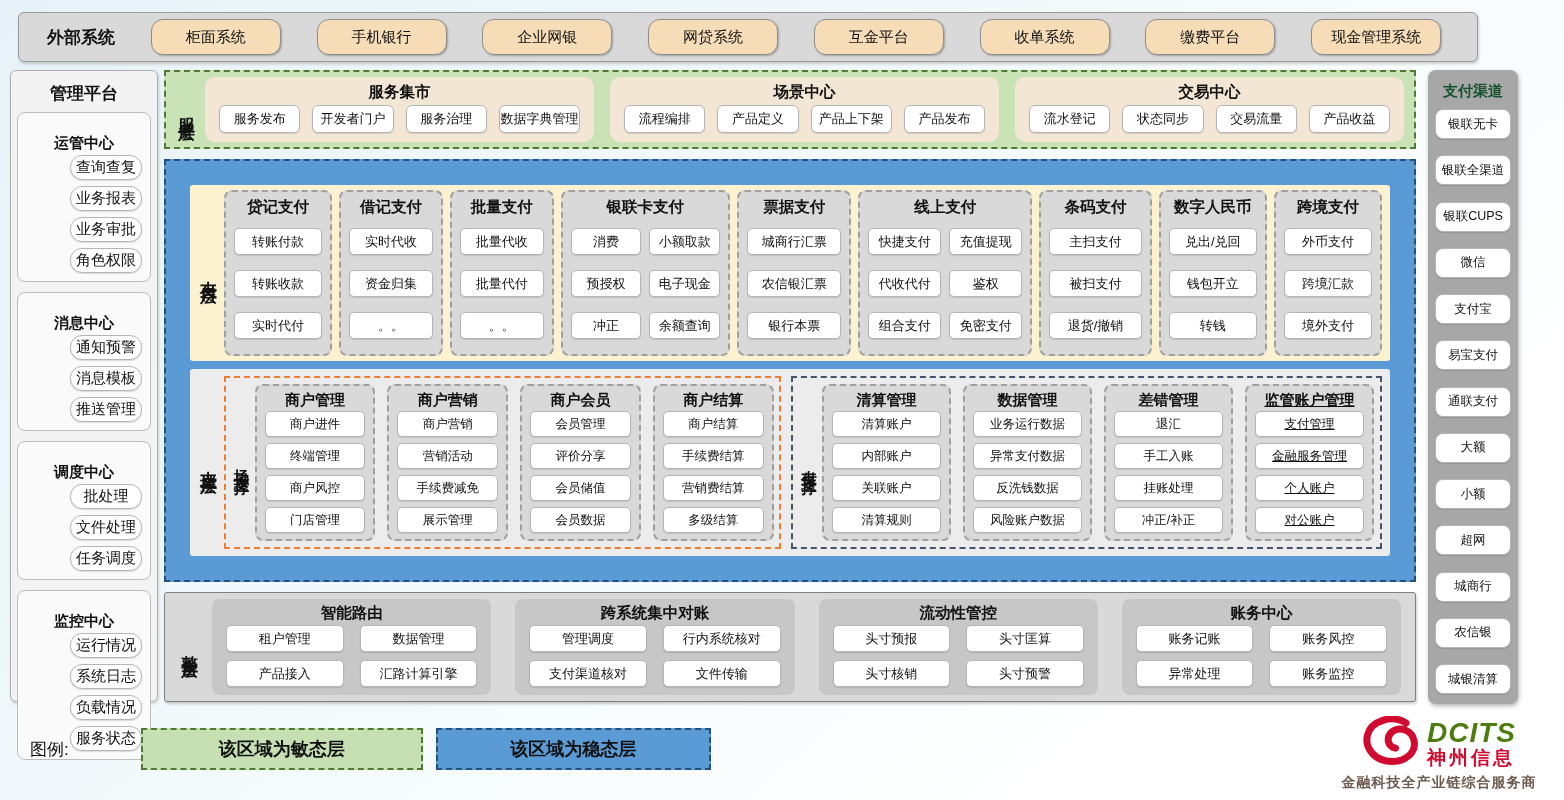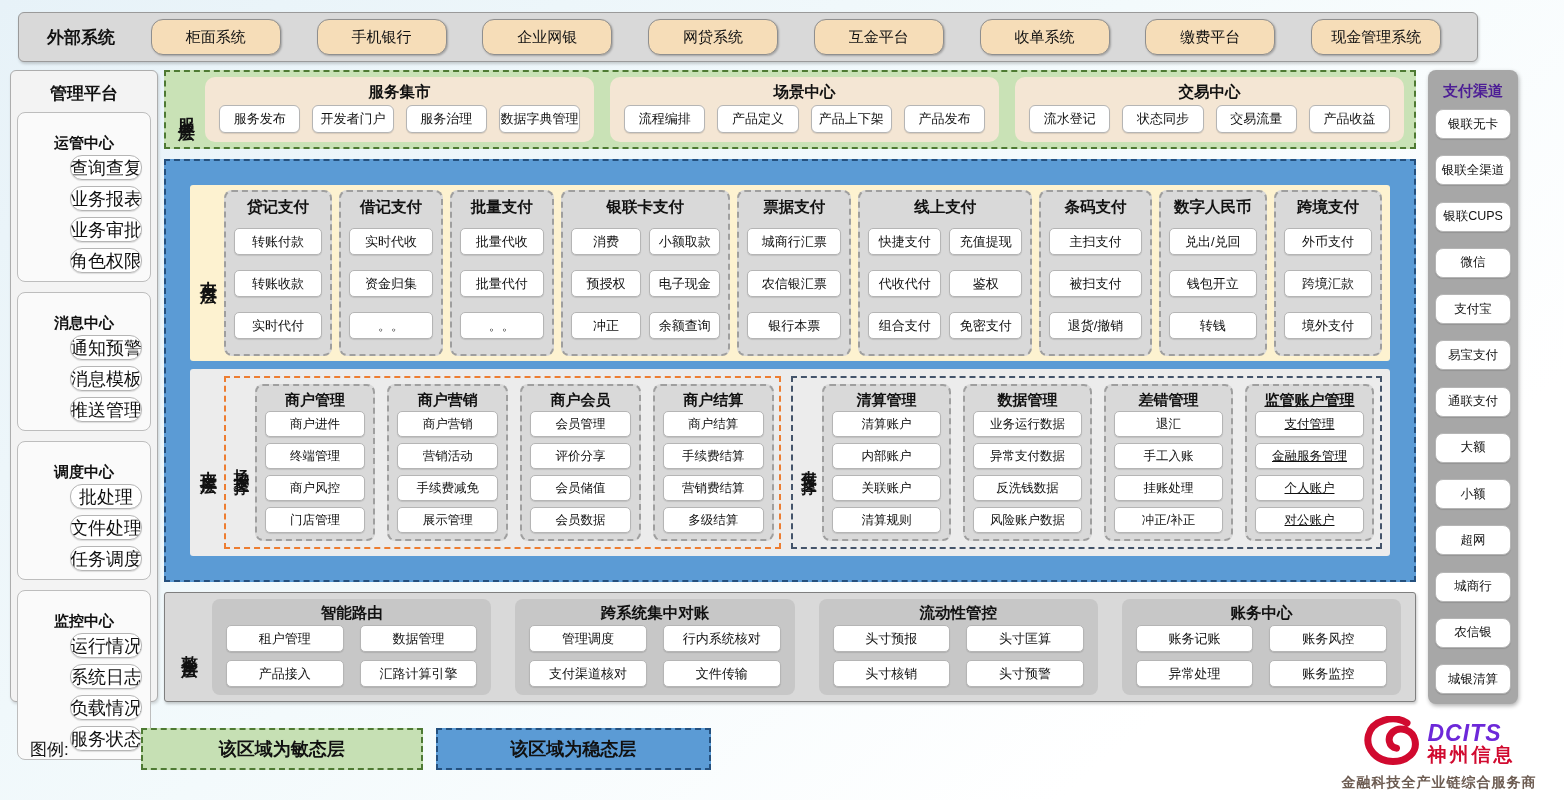--- a/index.html
+++ b/index.html
@@ -32,21 +32,21 @@
   .left-sidebar{position:absolute;left:10px;top:70px;width:148px;height:632px;
     background:#f3f3f3;border:1px solid #adadad;border-radius:6px;
     box-shadow:1px 2px 3px rgba(0,0,0,.15);display:flex;flex-direction:column;
     padding:6px;box-sizing:border-box;}
   .mgmt-title{font-weight:bold;font-size:17px;text-align:center;padding:5px 0 7px;}
   .side-sections{flex:1;display:flex;flex-direction:column;gap:10px;}
   .side-section{background:#fafafa;border:1px solid #bdbdbd;border-radius:8px;
     padding:19px 8px 8px;display:flex;flex-direction:column;flex:1;}
   .side-section-title{font-weight:bold;font-size:15px;text-align:center;padding:2px 0;}
   .side-items{flex:1;display:flex;flex-direction:column;justify-content:space-evenly;gap:6px;}
-  .side-btn{border-radius:12px;font-size:18px;margin-left:44px;}
+  .side-btn{border-radius:12px;font-size:15px;margin-left:44px;}
 
   
   .main{position:absolute;left:164px;top:70px;width:1252px;height:632px;
     display:flex;flex-direction:column;gap:10px;}
 
   
   .service-layer{height:92px;background:#c9e2b6;border:2px dashed #4e7a33;
     display:flex;align-items:stretch;padding:5px 10px;box-sizing:border-box;gap:8px;}
   .service-groups{flex:1;display:flex;gap:16px;}
   .svc-group{flex:1;background:#f4e6d4;border-radius:10px;padding:2px 10px 8px;
@@ -82,38 +82,38 @@
   .int-groups{flex:1;display:flex;gap:24px;}
   .int-group{flex:1;background:#c7c7c7;border-radius:8px;padding:1px 14px 8px;
     display:flex;flex-direction:column;min-width:0;}
   .int-cells{flex:1;display:grid;grid-template-columns:1fr 1fr;gap:8px 16px;align-content:space-evenly;}
   .int-btn{height:25px;}
 
   
   .right-sidebar{position:absolute;left:1428px;top:70px;width:90px;height:634px;
     background:#a7a7a7;border-radius:8px;box-shadow:1px 2px 4px rgba(0,0,0,.3);
     display:flex;flex-direction:column;padding:10px 7px;box-sizing:border-box;}
-  .channels-title{color:#4c1d95;font-weight:bold;font-size:15px;text-align:center;margin:2px 0 8px;white-space:nowrap;}
+  .channels-title{color:#14532d;font-weight:bold;font-size:15px;text-align:center;margin:2px 0 8px;white-space:nowrap;}
   .channel-list{flex:1;display:flex;flex-direction:column;justify-content:space-between;}
   .chan-btn{height:28px;border-radius:8px;font-size:12.5px;}
 
   
   .legend{position:absolute;left:30px;top:728px;display:flex;align-items:center;}
   .legend-label{font-size:17px;}
   .legend-agile{margin-left:72px;width:282px;height:42px;background:#c6e0b4;border:2px dashed #4e7a33;
     display:flex;align-items:center;justify-content:center;font-size:18px;font-weight:bold;box-sizing:border-box;}
   .legend-stable{margin-left:13px;width:275px;height:42px;background:#5b9bd5;border:2px dashed #24507e;
     display:flex;align-items:center;justify-content:center;font-size:18px;font-weight:bold;box-sizing:border-box;}
 
   
   .logo{position:absolute;right:10px;bottom:8px;width:230px;
     display:flex;flex-direction:column;align-items:center;}
   .logo-top{display:flex;align-items:center;gap:7px;}
   .logo-text{display:flex;flex-direction:column;line-height:1.05;align-items:flex-start;}
-  .logo-brand{color:#6d28d9;font-weight:bold;font-style:italic;font-size:23px;letter-spacing:1px;}
+  .logo-brand{color:#4d7c0f;font-weight:bold;font-style:italic;font-size:28px;letter-spacing:1px;}
   .logo-company{color:#d10a2f;font-weight:bold;font-size:19px;letter-spacing:3px;}
   .logo-tagline{margin-top:4px;color:#6d5c52;font-weight:bold;font-size:14px;letter-spacing:1px;white-space:nowrap;}
 </style>
 </head>
 <body>
 
 <div class="page">
 
   <div class="top-bar">
     <div class="top-label">外部系统</div>

